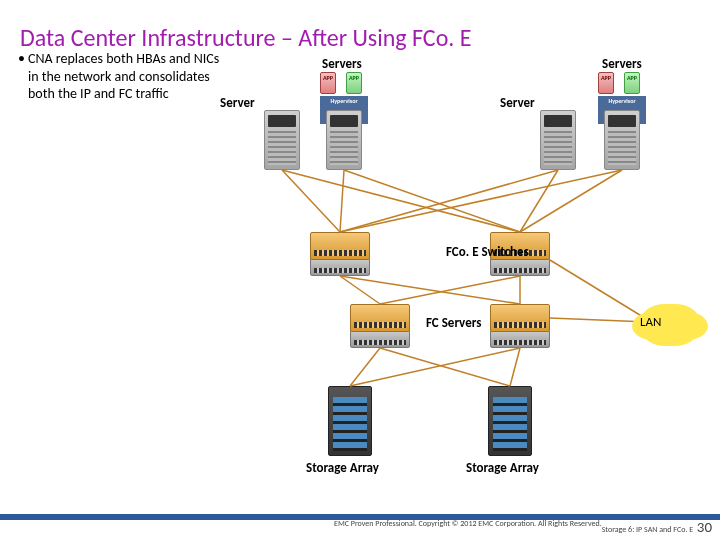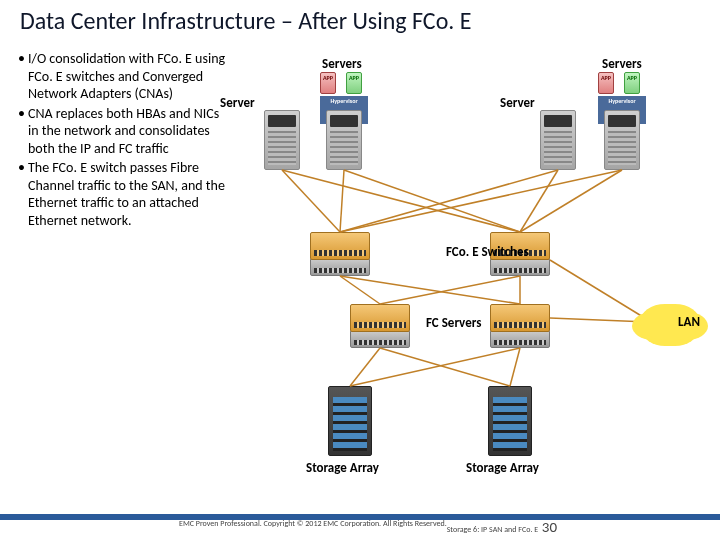--- a/index.html
+++ b/index.html
@@ -1,51 +1,49 @@
 <!DOCTYPE html>
 <html><head>
 <meta charset="utf-8">
 <style>
   *{box-sizing:border-box;margin:0;padding:0}
   body{width:720px;height:540px;font-family:Calibri,Arial,sans-serif;background:#fff;position:relative;overflow:hidden}
-  .title{color:#0f172a;font-size:24px;font-weight:400;padding:6px 0 8px 20px}
+  .title{color:#a21caf;font-size:24px;font-weight:400;padding:23px 0 8px 20px}
   .content{position:absolute;top:50px;left:18px;width:210px;font-size:14px;line-height:1.25}
   .content ul{list-style:none}
   .content li{margin-bottom:2px;padding-left:10px;position:relative}
   .content li:before{content:"•";position:absolute;left:0;top:0}
   .lbl{position:absolute;font-weight:bold;font-size:13px;text-align:center;z-index:5}
   .srv{position:absolute;width:36px;height:60px;background:linear-gradient(#d0d0d0,#a5a5a5);border:1px solid #888;border-radius:2px}
   .srv:before{content:"";position:absolute;top:4px;left:3px;right:3px;height:12px;background:#333;border-radius:1px}
   .srv:after{content:"";position:absolute;top:20px;left:3px;right:3px;bottom:4px;background:repeating-linear-gradient(#888 0 2px,#bbb 2px 5px)}
   .vms{position:absolute;width:60px;height:42px}
   .vm{position:absolute;width:16px;height:22px;background:linear-gradient(#f5c0c0,#e08080);border:1px solid #a04040;border-radius:2px;font-size:6px;text-align:center;padding-top:1px;color:#600;font-weight:bold}
   .vm2{left:26px;background:linear-gradient(#c0f5c0,#80d080);border-color:#40a040;color:#060}
   .hyp{position:absolute;top:24px;width:48px;height:28px;background:#4a6a9a;color:#fff;font-size:6px;text-align:center;line-height:10px;font-weight:bold}
   .sw{position:absolute;width:60px;height:28px;background:linear-gradient(#f5c878,#d89830);border:1px solid #a07020;border-radius:2px}
   .sw:after{content:"";position:absolute;bottom:3px;left:3px;right:3px;height:6px;background:repeating-linear-gradient(90deg,#333 0 3px,#f5c878 3px 5px)}
   .swg{position:absolute;width:60px;height:18px;background:linear-gradient(#ccc,#999);border:1px solid #777;border-radius:2px}
   .swg:after{content:"";position:absolute;bottom:2px;left:3px;right:3px;height:5px;background:repeating-linear-gradient(90deg,#333 0 3px,#ccc 3px 5px)}
   .stor{position:absolute;width:44px;height:70px;background:linear-gradient(#555,#333);border:1px solid #222;border-radius:2px}
   .stor:after{content:"";position:absolute;top:10px;left:4px;right:4px;bottom:4px;background:repeating-linear-gradient(#4a8ac0 0 6px,#222 6px 9px)}
-  .cloud{position:absolute;width:60px;height:36px;background:#ffe850;border-radius:50%/60%;filter:blur(0);box-shadow:-12px 4px 0 -4px #ffe850,12px 4px 0 -4px #ffe850,0 8px 0 -2px #ffe850;font-weight:bold;font-size:13px;text-align:right;line-height:36px;z-index:4}
+  .cloud{position:absolute;width:60px;height:36px;background:#ffe850;border-radius:50%/60%;filter:blur(0);box-shadow:-12px 4px 0 -4px #ffe850,12px 4px 0 -4px #ffe850,0 8px 0 -2px #ffe850;font-weight:normal;font-size:13px;text-align:left;line-height:36px;z-index:4}
   svg.net{position:absolute;top:0;left:0;width:720px;height:540px;z-index:2;pointer-events:none}
   .footbar{position:absolute;bottom:20px;left:0;right:0;height:6px;background:#2a5a9a}
-  .foot{position:absolute;bottom:4px;left:24px;right:8px;font-size:8px;color:#444;display:flex;justify-content:center}
+  .foot{position:absolute;bottom:4px;left:24px;right:8px;font-size:8px;color:#444;display:flex;justify-content:flex-end}
   .pg{font-size:15px}
 </style>
 </head>
 <body>
 
 <div class="title">Data Center Infrastructure – After Using FCo. E</div>
 
 <div class="content">
   <ul>
-    <li>I/O consolidation with FCo. E using FCo. E switches and Converged Network Adapters (CNAs)</li>
     <li>CNA replaces both HBAs and NICs in the network and consolidates both the IP and FC traffic</li>
-    <li>The FCo. E switch passes Fibre Channel traffic to the SAN, and the Ethernet traffic to an attached Ethernet network.</li>
   </ul>
 </div>
 
 <div class="lbl" style="left:220px;top:95px">Server</div>
 <div class="lbl" style="left:322px;top:56px">Servers</div>
 <div class="lbl" style="left:500px;top:95px">Server</div>
 <div class="lbl" style="left:602px;top:56px">Servers</div>
 <div class="lbl" style="left:446px;top:245px;line-height:1"><span>FCo. E Switches</span></div>
 <div class="lbl" style="left:426px;top:316px;line-height:1"><span>FC Servers</span></div>
 <div class="lbl" style="left:306px;top:460px">Storage Array</div>

